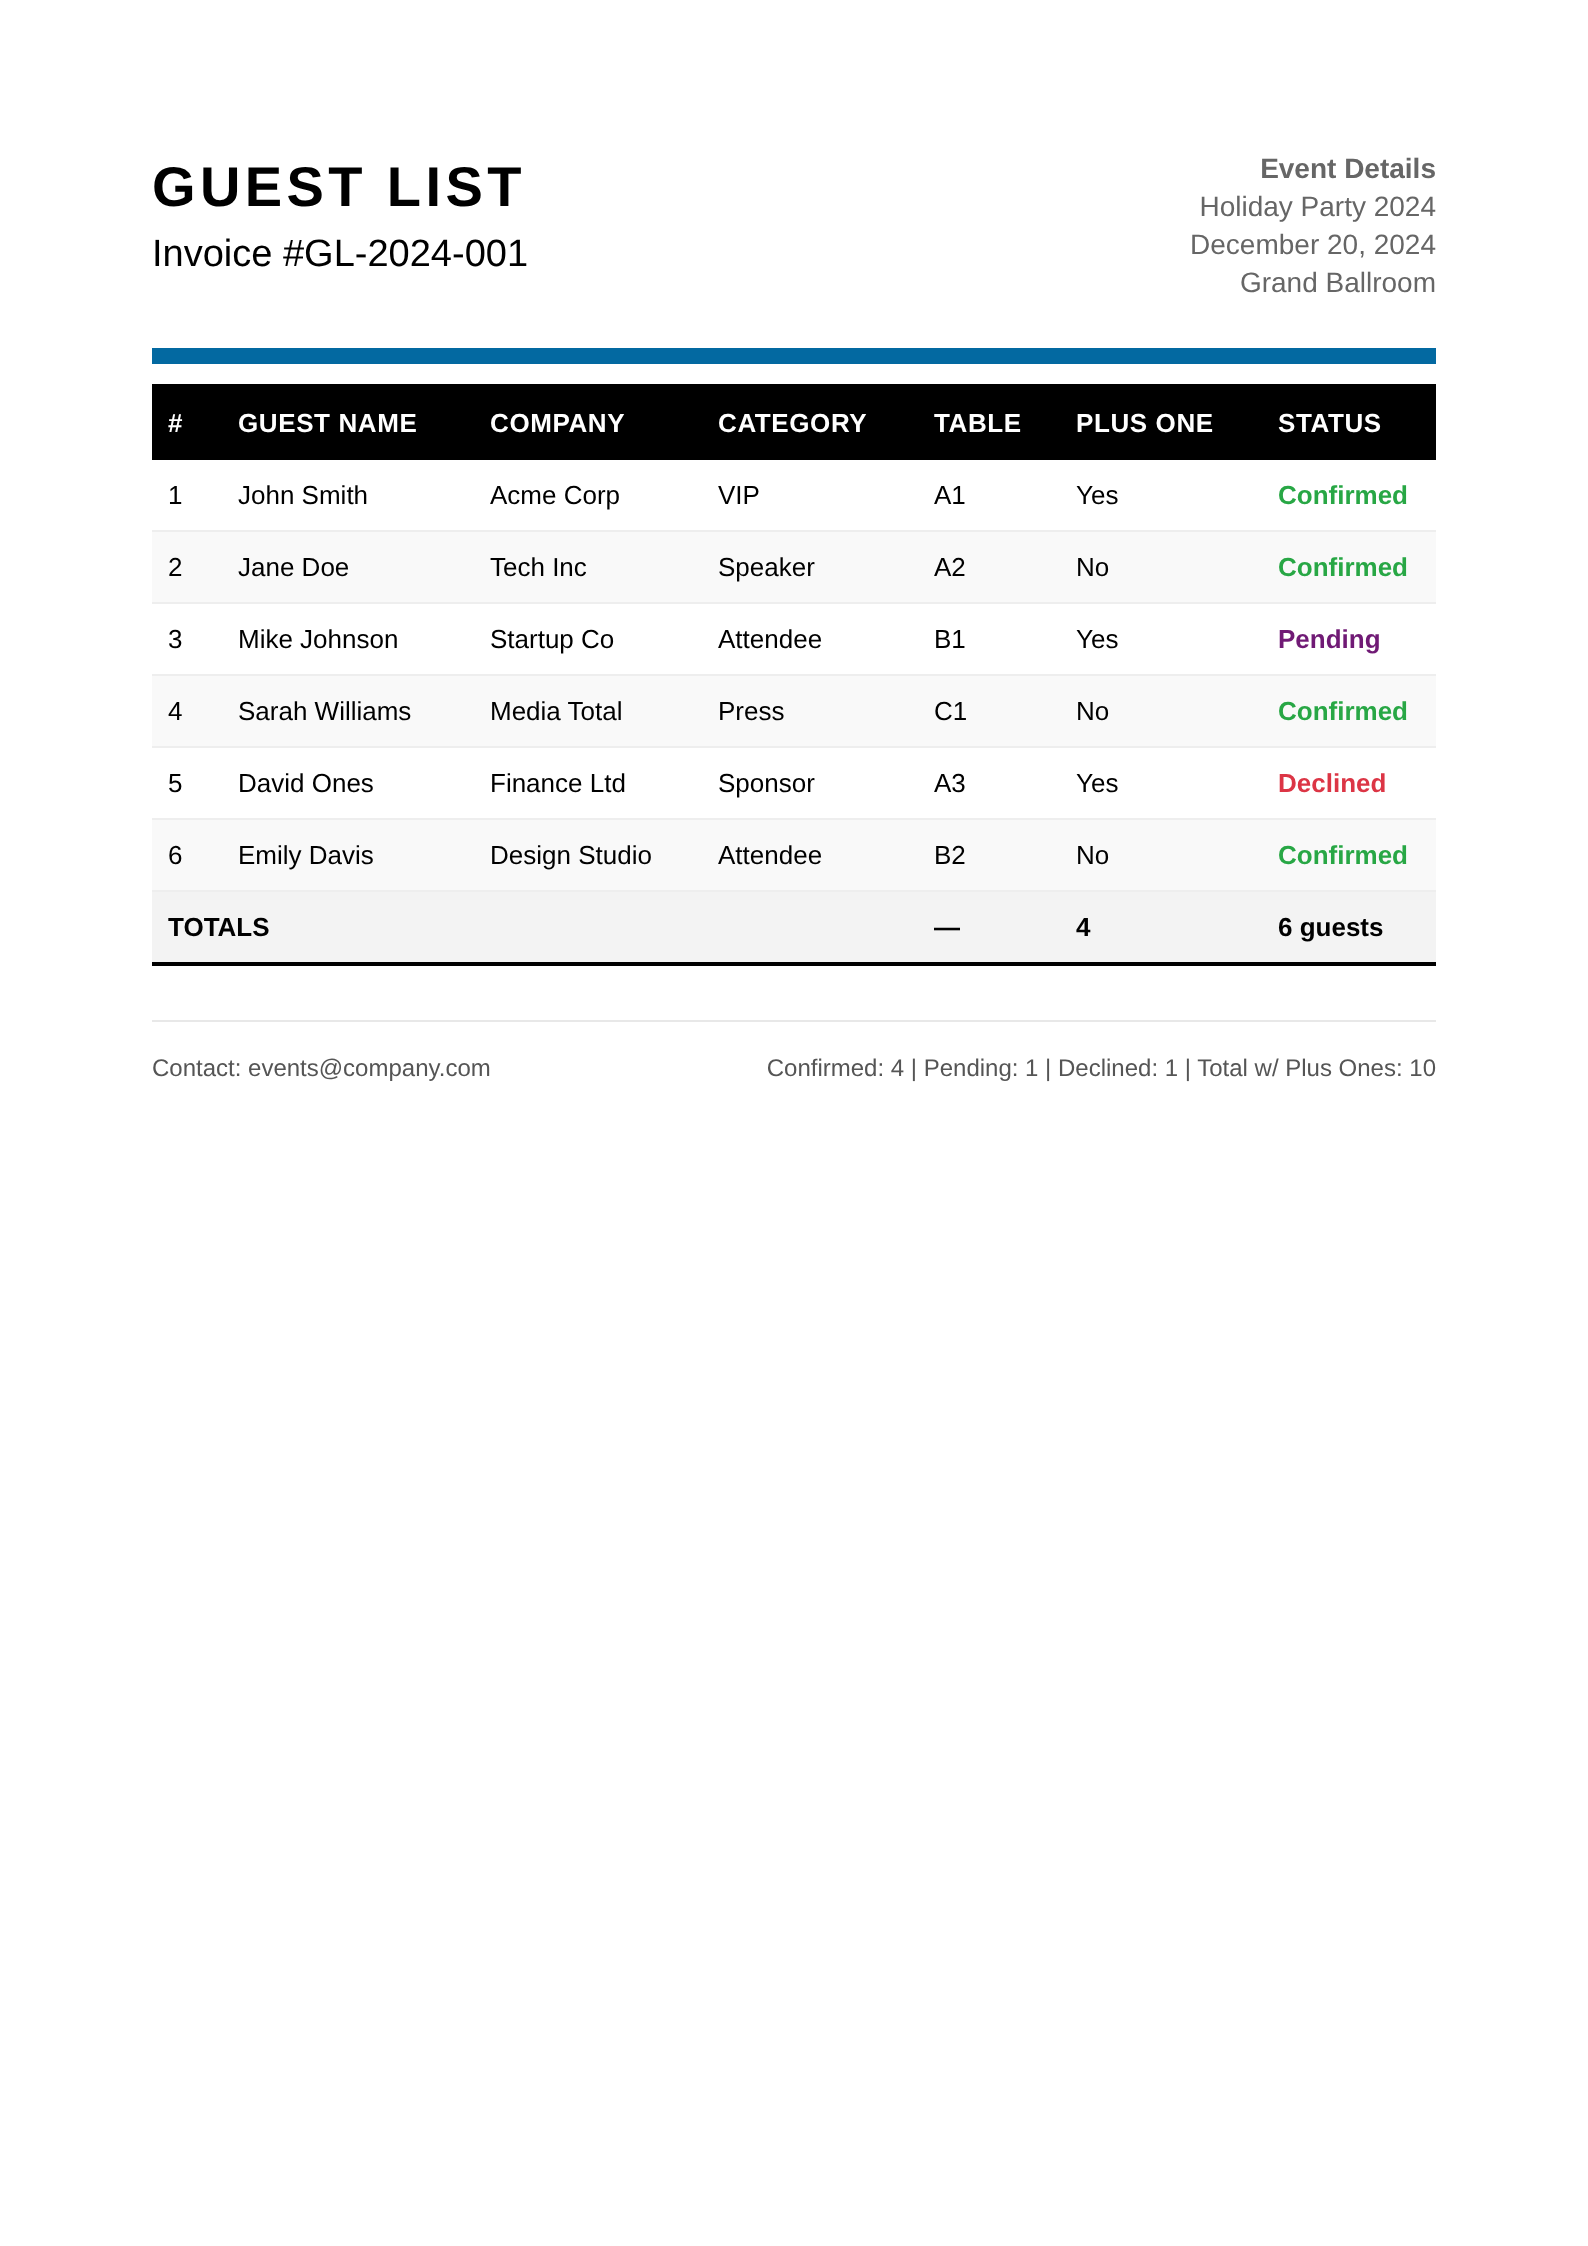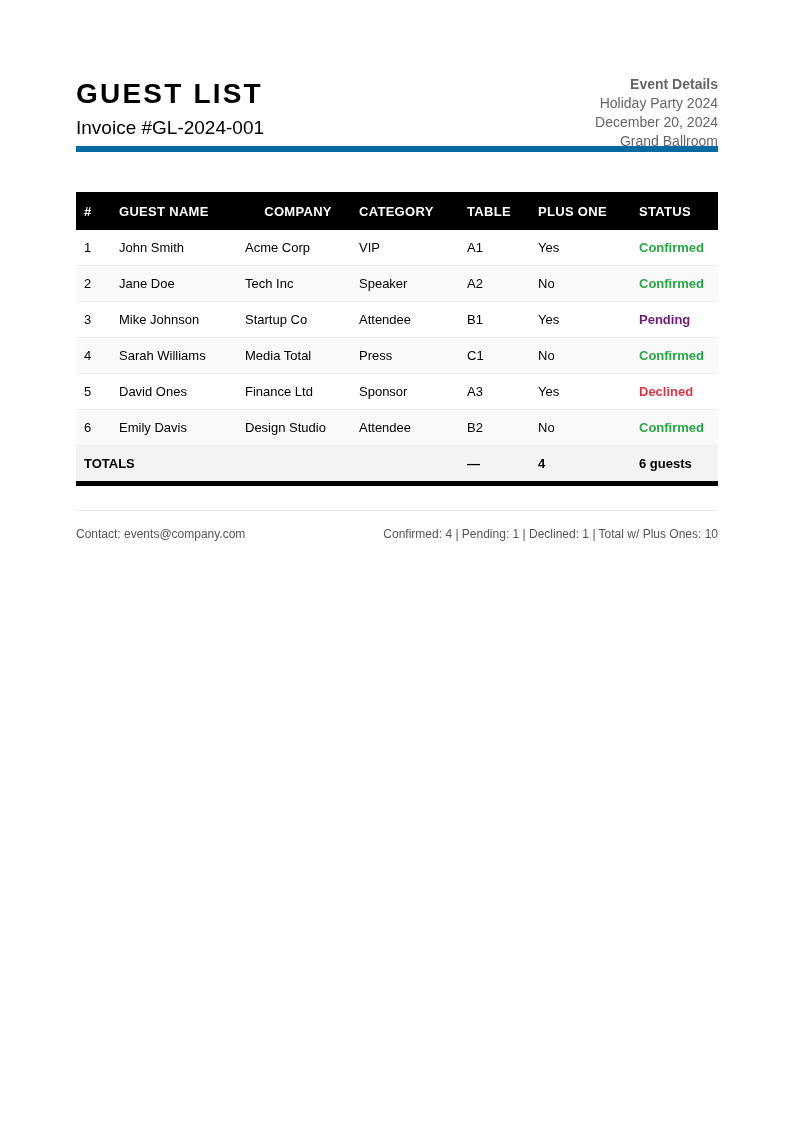--- a/index.html
+++ b/index.html
@@ -1,38 +1,38 @@
 <!DOCTYPE html>
 <html><head>
 <meta charset="utf-8">
 <style>
   html, body { margin: 0; padding: 0; background: #ffffff; }
   body {
     width: 794px; height: 1123px; position: relative;
     font-family: "Liberation Sans", sans-serif; color: #000;
   }
   .page { position: absolute; left: 76px; top: 0; width: 642px; }
-  .header { position: relative; height: 152px; border-bottom: 6px solid #0369a1; box-sizing: border-box; }
+  .header { position: relative; height: 182px; border-bottom: 8px solid #0369a1; box-sizing: border-box; }
   .title {
     position: absolute; left: 0; top: 78px; margin: 0;
     font-size: 28px; font-weight: 700; letter-spacing: 2.2px; line-height: 32px;
   }
   .invoice { position: absolute; left: 0; top: 119px; font-size: 19px; line-height: 18px; color: #000; }
   .event { position: absolute; right: 0; top: 75px; text-align: right; font-size: 14px; line-height: 19px; color: #666; }
   .event .ev-title { font-weight: 700; color: #666; }
   table { position: absolute; left: 0; top: 192px; width: 642px; border-collapse: collapse; font-size: 13px; }
   thead tr { background: #000; height: 38px; }
   th { color: #fff; font-weight: 700; text-align: left; font-size: 13px; letter-spacing: 0.3px; padding: 0 0 0 8px; }
   td { padding: 0 0 0 8px; height: 35px; border-bottom: 1px solid #eeeeee; color: #000; }
   tbody tr.alt { background: #f9f9f9; }
   tr.totals { background: #f3f3f3; font-weight: 700; }
-  tr.totals td { height: 35px; border-bottom: 5px solid #000000; }
+  tr.totals td { height: 35px; border-bottom: 2px solid #000000; }
   .c-num { width: 27px; }
   .c-name { width: 118px; }
-  .c-co { width: 106px; text-align: center; }
+  .c-co { width: 106px; }
   .c-cat { width: 100px; }
   .c-tbl { width: 63px; }
   .c-plus { width: 93px; }
   .st { font-weight: 700; }
   .footer-rule { position: absolute; left: 0; top: 510px; width: 642px; border-top: 1px solid #e8e8e8; }
   .footer { position: absolute; left: 0; top: 526px; width: 642px; font-size: 12px; color: #555; line-height: 16px; }
   .footer .left { position: absolute; left: 0; }
   .footer .right { position: absolute; right: 0; }
 </style>
 </head>

